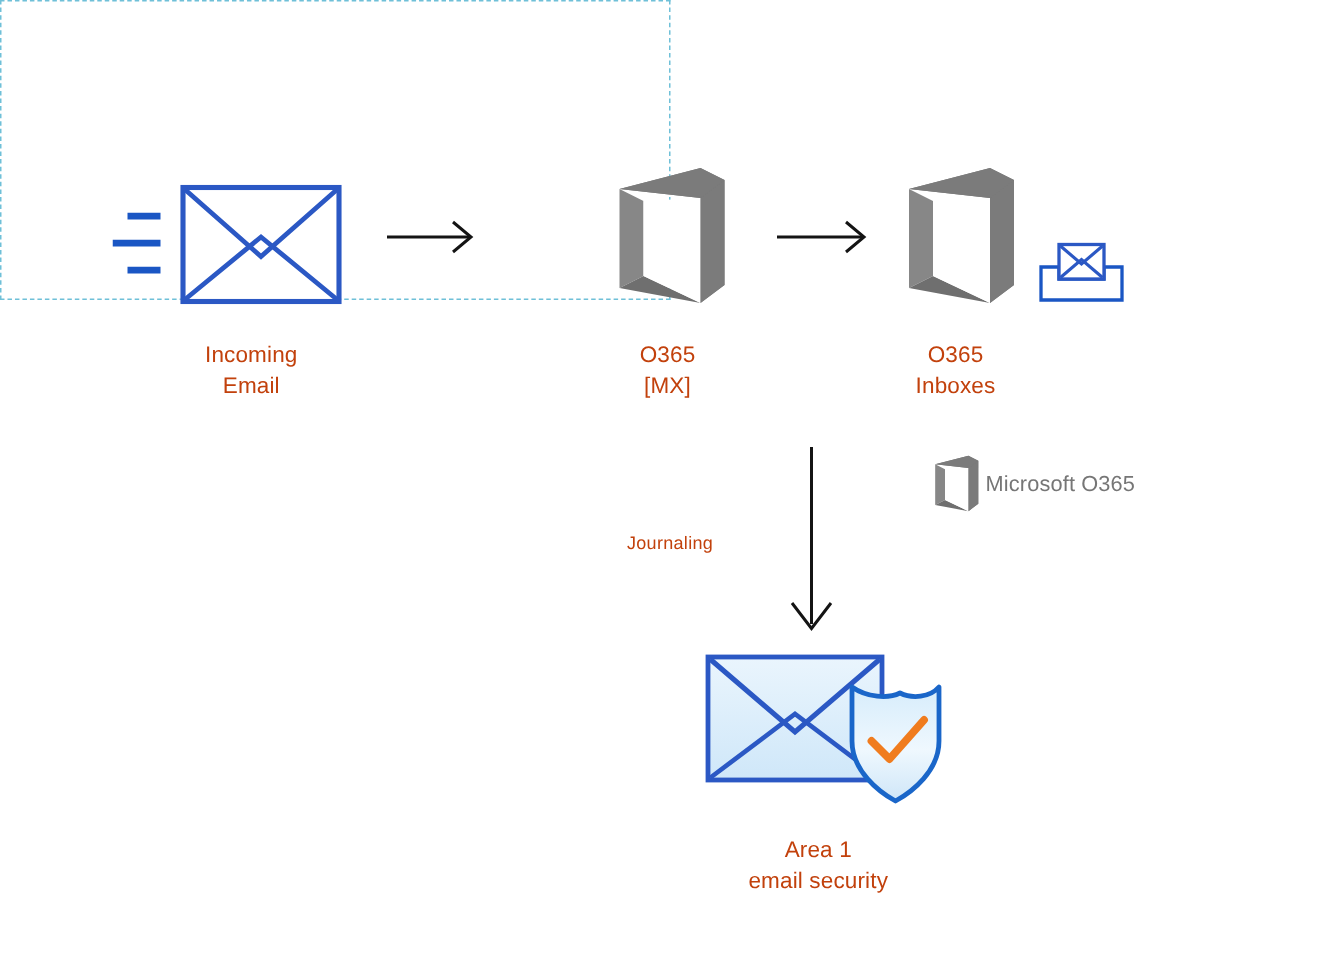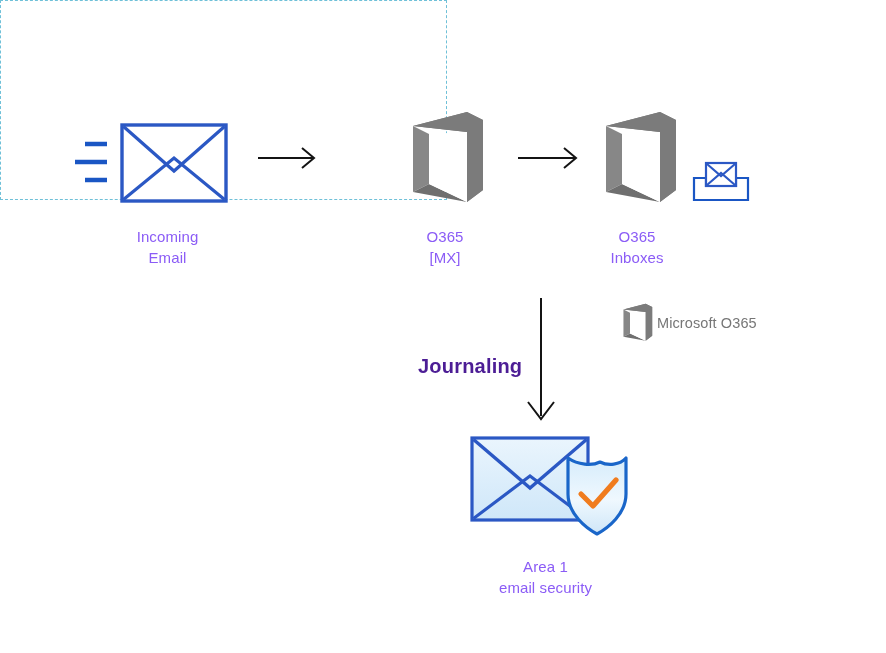--- a/index.html
+++ b/index.html
@@ -23,21 +23,21 @@
   }
   .node {
     position: absolute;
   }
   .caption {
     position: absolute;
     text-align: center;
     font-family: "Liberation Sans", sans-serif;
     font-size: 15px;
     line-height: 21px;
-    color: #8b5cf6;
+    color: #c2410c;
     white-space: pre-line;
     letter-spacing: 0.1px;
   }
   
   #incoming-email-group { left: 75px; top: 118px; width: 175px; height: 95px; }
   #incoming-email-caption { left: 80px; top: 226px; width: 175px; }
 
   
   #arrow-incoming-to-mx { left: 258px; top: 144px; width: 60px; height: 28px; }
 
@@ -80,23 +80,23 @@
     white-space: nowrap;
     letter-spacing: 0.1px;
   }
 
   
   #journaling-label {
     position: absolute;
     left: 418px;
     top: 355px;
     font-family: "Liberation Sans", sans-serif;
-    font-size: 20px;
-    font-weight: bold;
-    color: #4c1d95;
+    font-size: 12px;
+    font-weight: normal;
+    color: #c2410c;
     letter-spacing: 0.2px;
   }
   #arrow-journaling { left: 520px; top: 298px; width: 42px; height: 124px; }
 
   
   #area1-icon { left: 468px; top: 432px; width: 162px; height: 110px; }
   #area1-caption { left: 458px; top: 556px; width: 175px; }
 </style>
 </head>
 <body>

